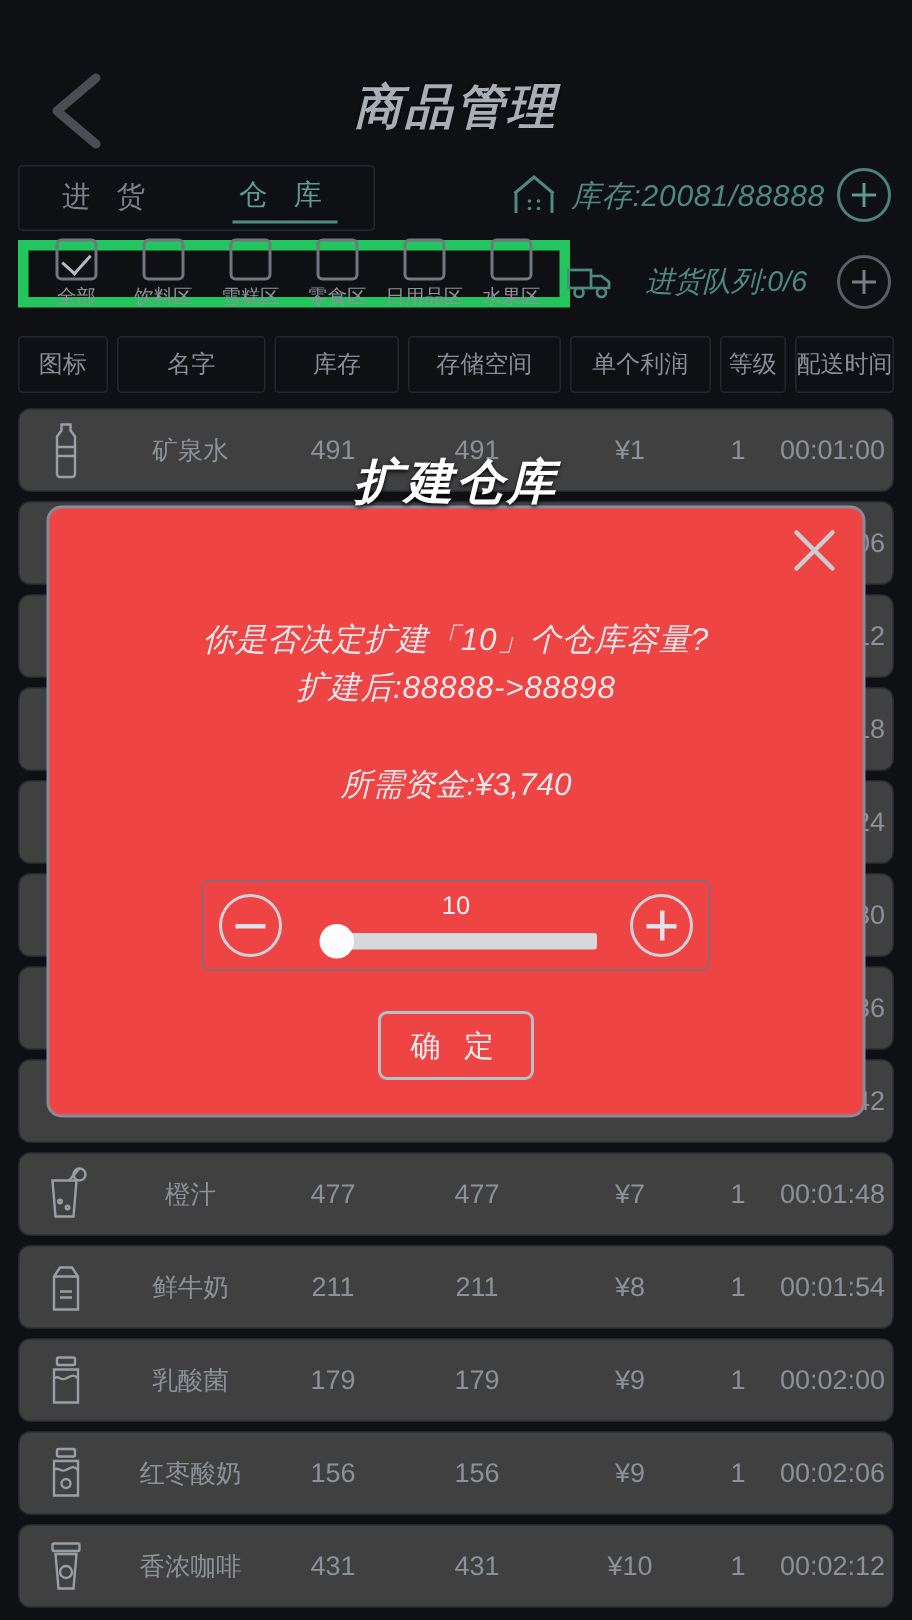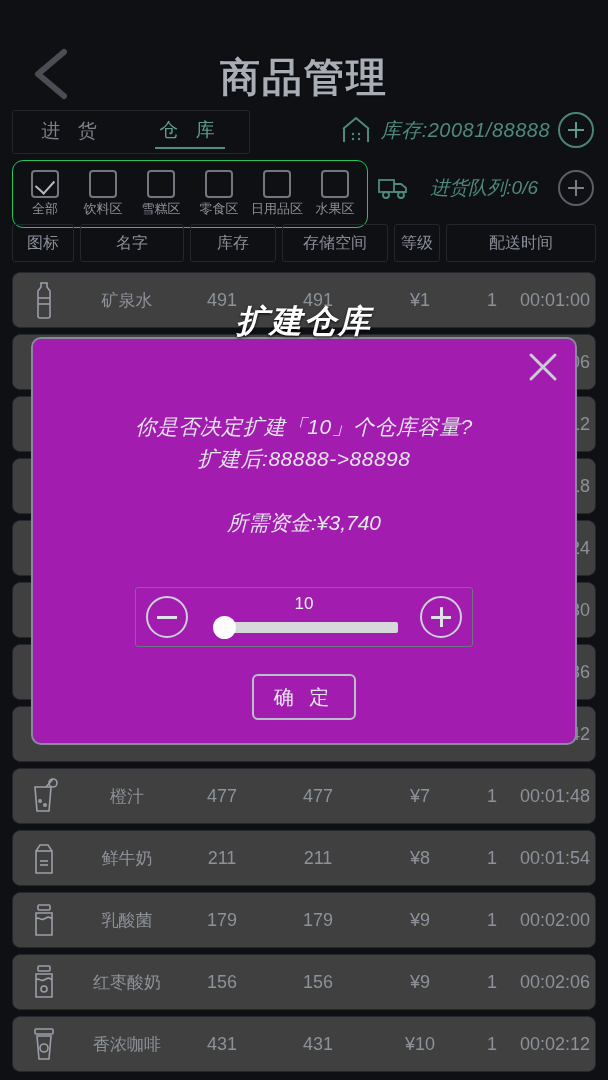--- a/index.html
+++ b/index.html
@@ -13,21 +13,21 @@
 
   
   .header { position: relative; height: 105px; }
   .back-btn {
     position: absolute; left: 30px; top: 46px;
     width: 46px; height: 56px; cursor: pointer;
   }
   .back-btn svg { display: block; }
   .page-title {
     position: absolute; left: 0; right: 0; top: 50px;
-    text-align: center; font-size: 40px; 
+    text-align: center; font-size: 32px; font-style: italic;
     font-weight: 700; color: #a9adb5; letter-spacing: 2px;
     text-shadow: 0 0 2px rgba(0,0,0,.8);
   }
 
   
   .tabbar { position: absolute; left: 0; top: 108px; width: 608px; height: 48px; }
   .tabs {
     position: absolute; left: 12px; top: 2px;
     width: 238px; height: 44px;
     border: 1px solid #23262c; border-radius: 3px;
@@ -56,22 +56,22 @@
   }
   .circle-btn::before { left: 8px; right: 8px; top: 15px; height: 2px; }
   .circle-btn::after { top: 8px; bottom: 8px; left: 15px; width: 2px; }
   .circle-btn.gray { border-color: #5a5e66; }
   .circle-btn.gray::before, .circle-btn.gray::after { background: #797d85; }
 
   
   .filterbar { position: absolute; left: 0; top: 160px; width: 608px; height: 58px; }
   .filters {
     position: absolute; left: 12px; top: 0;
-    border: 1px solid #22c55e; border-radius: 11px;
-    height: 68px; display: flex; align-items: center; padding: 0 6px; gap: 6px;
+    border: 7px solid #22c55e; border-radius: 0;
+    height: 45px; display: flex; align-items: center; padding: 0 6px; gap: 6px;
   }
   .filter { width: 52px; text-align: center; cursor: pointer; }
   .cbox {
     width: 28px; height: 28px; margin: 0 auto 2px;
     border: 2px solid #72767e; border-radius: 4px; position: relative;
   }
   .cbox.checked::after {
     content: ""; position: absolute; left: 6px; top: 4px;
     width: 10px; height: 15px; border: solid #b6bac2;
     border-width: 0 2px 2px 0; transform: rotate(42deg);
@@ -111,21 +111,21 @@
   
   .modal-title {
     position: absolute; left: 0; right: 0; top: 300px; text-align: center;
     font-size: 32px; font-style: italic; font-weight: 700;
     color: #ffffff; letter-spacing: 2px; z-index: 30;
     text-shadow: 0 1px 3px rgba(0,0,0,.9);
   }
   .modal {
     position: absolute; left: 31px; top: 337px;
     width: 546px; height: 408px; z-index: 20;
-    background: #a21caf; border: 2px solid #868c9c; border-radius: 10px;
+    background: #ef4444; border: 2px solid #868c9c; border-radius: 10px;
   }
   .modal-close {
     position: absolute; right: 12px; top: 8px; width: 40px; height: 40px;
     cursor: pointer;
   }
   .modal-body { position: absolute; left: 0; right: 0; top: 72px; text-align: center; }
   .m-line {
     font-size: 21px; font-style: italic; color: #e4e6ea;
     line-height: 32px; letter-spacing: .5px;
   }
@@ -233,20 +233,21 @@
       <span class="queue-text">进货队列:0/6</span>
       <div class="circle-btn gray"></div>
     </div>
   </div>
 
   <div class="colheads">
     <div class="colhead" style="width:62px">图标</div>
     <div class="colhead" style="width:104px">名字</div>
     <div class="colhead" style="width:86px">库存</div>
     <div class="colhead" style="width:106px">存储空间</div>
+    <div class="colhead" style="width:98px">单个利润</div>
     <div class="colhead" style="width:46px">等级</div>
     <div class="colhead" style="flex:1">配送时间</div>
   </div>
 
   <div class="list" id="list">
       <div class="row">
         <div class="c-icon">
           <svg width="30" height="40" viewBox="0 0 30 40" class="ic">
             <path d="M12 3h6v4l3 4v25a2 2 0 0 1-2 2h-8a2 2 0 0 1-2-2V11l3-4z"></path>
             <line x1="9" y1="18" x2="21" y2="18"></line>

